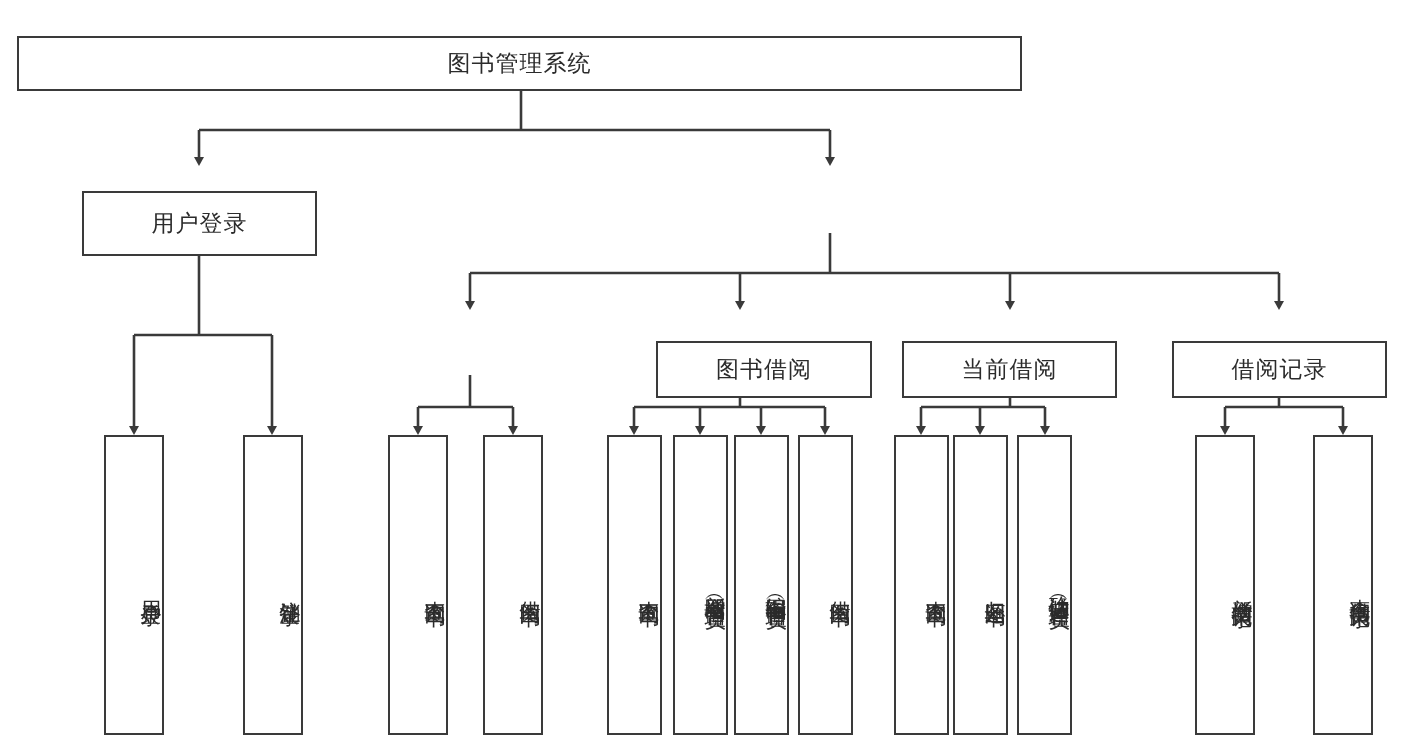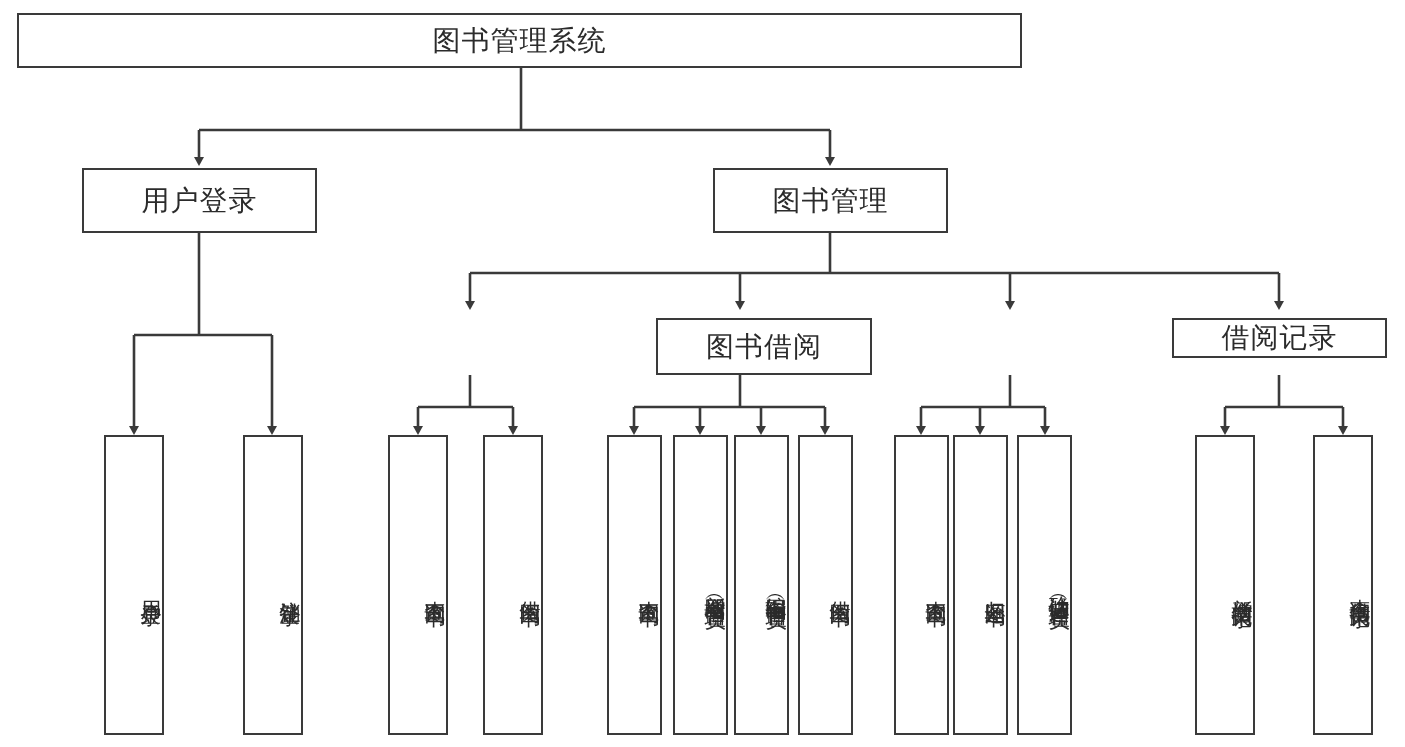--- a/index.html
+++ b/index.html
@@ -29,22 +29,23 @@
     box-sizing: border-box;
     border: 2px solid #3a3a3a;
     background: #ffffff;
     color: #2b2b2b;
     display: flex;
     align-items: center;
     justify-content: center;
     text-align: center;
   }
   .node.h {
-    font-size: 28px;
+    font-size: 23px;
     letter-spacing: 1px;
+    margin-top: 23px;
   }
   .node.v {
     writing-mode: vertical-rl;
     text-orientation: upright;
     font-size: 21px;
     letter-spacing: 2px;
     padding-top: 6px;
     align-items: flex-start;
     justify-content: center;
     line-height: 1.05;
@@ -118,28 +119,28 @@
     </g>
   </svg>
 
   <div class="node h" style="left:17px; top:13px; width:1005px; height:55px;">
     <span>图书管理系统</span>
   </div>
 
   <div class="node h" style="left:82px; top:168px; width:235px; height:65px;">
     <span>用户登录</span>
   </div>
-  <div class="node h" style="left:713px; top:168px; width:235px; height:65px;">
-    <span>图书管理</span>
-  </div>
 
   <div class="node h" style="left:656px; top:318px; width:216px; height:57px;">
     <span>图书借阅</span>
   </div>
-  <div class="node h" style="left:1172px; top:318px; width:215px; height:40px;">
+  <div class="node h" style="left:902px; top:318px; width:215px; height:57px;">
+    <span>当前借阅</span>
+  </div>
+  <div class="node h" style="left:1172px; top:318px; width:215px; height:57px;">
     <span>借阅记录</span>
   </div>
 
   <div class="node v" style="left:104px; top:435px; width:60px; height:300px;">
     <span>用户登录</span>
   </div>
   <div class="node v" style="left:243px; top:435px; width:60px; height:300px;">
     <span>注销登录</span>
   </div>
 

